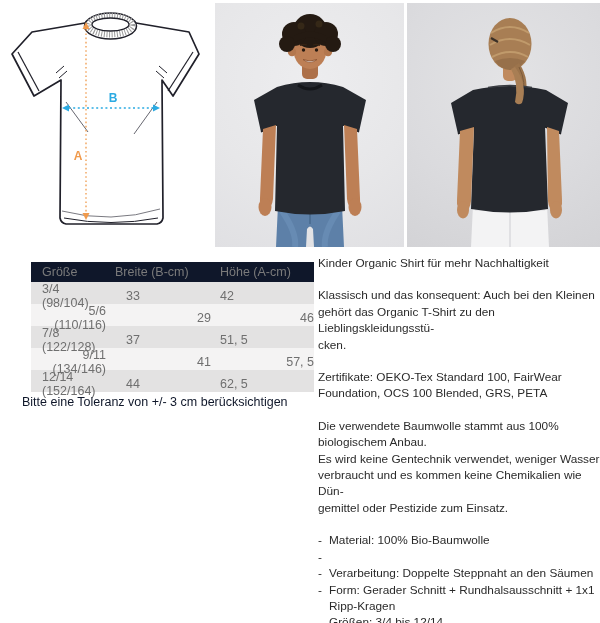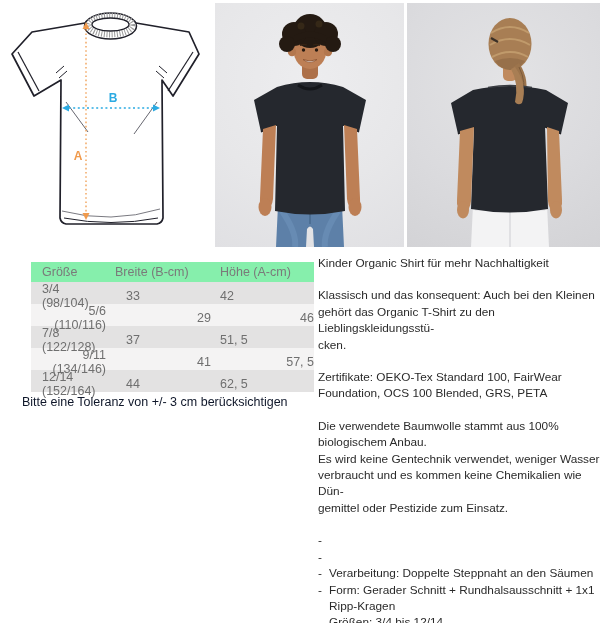--- a/index.html
+++ b/index.html
@@ -11,21 +11,21 @@
   .photo{position:absolute;top:3px;height:244px;overflow:hidden;}
   .photo-front{left:215px;width:189px;
     background:radial-gradient(circle at 50% 32%,#ededef 0%,#e7e7e9 55%,#e0e0e3 100%);}
   .photo-back{left:407px;width:193px;
     background:radial-gradient(circle at 50% 32%,#e3e3e5 0%,#dbdbde 55%,#d3d3d6 100%);}
   .photo svg{display:block;width:100%;height:100%;}
 
   
   .size-table{position:absolute;left:31px;top:262px;width:283px;font-size:12.5px;}
   .trow{display:grid;grid-template-columns:75px 105px 103px;align-items:center;height:22px;color:#6f6f6f;}
-  .trow.thead{height:20px;background:#86efac;color:#7a7a7a;}
+  .trow.thead{height:20px;background:#0f172a;color:#7a7a7a;}
   .trow.dark{background:#e3e2e2;}
   .trow.light{background:#f4f3f3;text-align:right;}
   .trow .c1{padding-left:11px;}
   .trow .c2{padding-left:20px;}
   .trow .c3{padding-left:9px;}
   .trow.thead .c2{padding-left:9px;}
 
   .tolerance{position:absolute;left:22px;top:395px;font-size:12.5px;color:#0f172a;}
 
   
@@ -200,20 +200,21 @@
     <p>Zertifikate: OEKO-Tex Standard 100, FairWear
 Foundation, OCS 100 Blended, GRS, PETA</p>
     <p>Die verwendete Baumwolle stammt aus 100%
 biologischem Anbau.
 Es wird keine Gentechnik verwendet, weniger Wasser
 verbraucht und es kommen keine Chemikalien wie Dün-
 gemittel oder Pestizide zum Einsatz.</p>
     <ul>
       <li>
         <span class="dash">-</span>
+        <span class="btext">Material: 100% Bio-Baumwolle</span>
       </li>
       <li>
         <span class="dash">-</span>
       </li>
       <li>
         <span class="dash">-</span>
         <span class="btext">Verarbeitung: Doppelte Steppnaht an den Säumen</span>
       </li>
       <li>
         <span class="dash">-</span>

